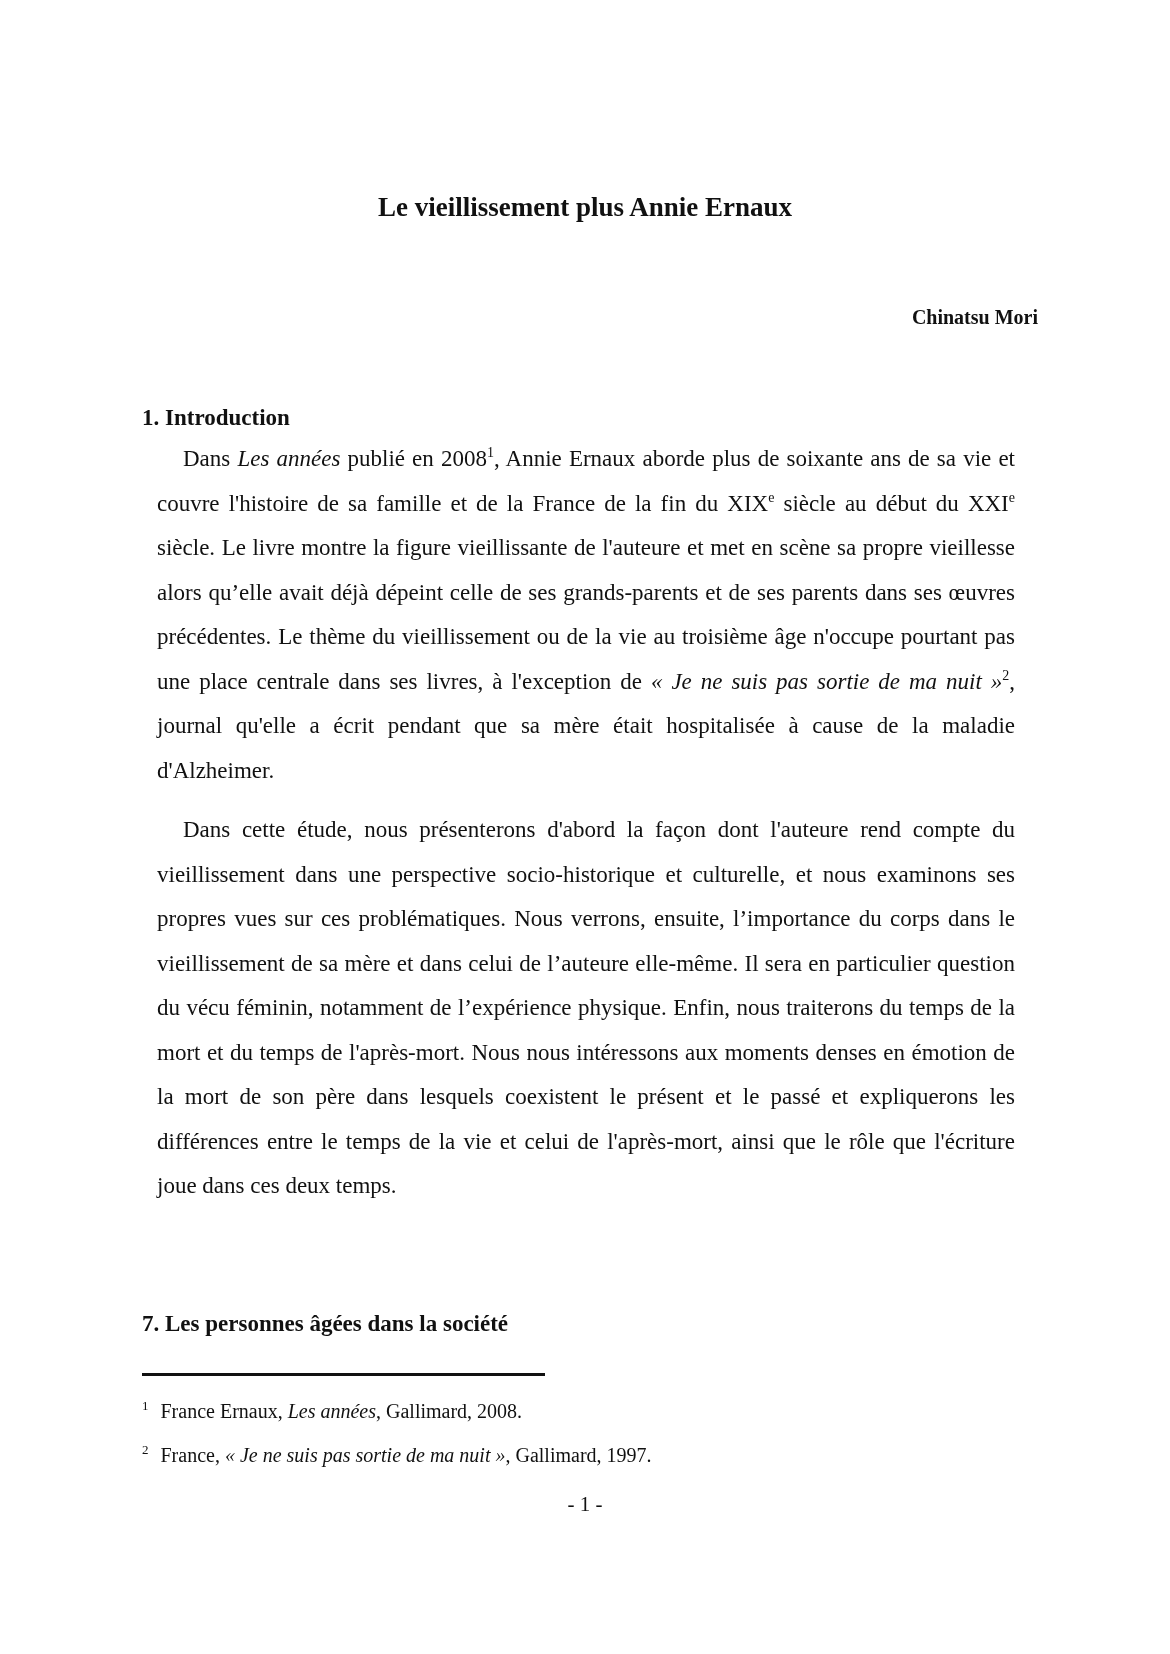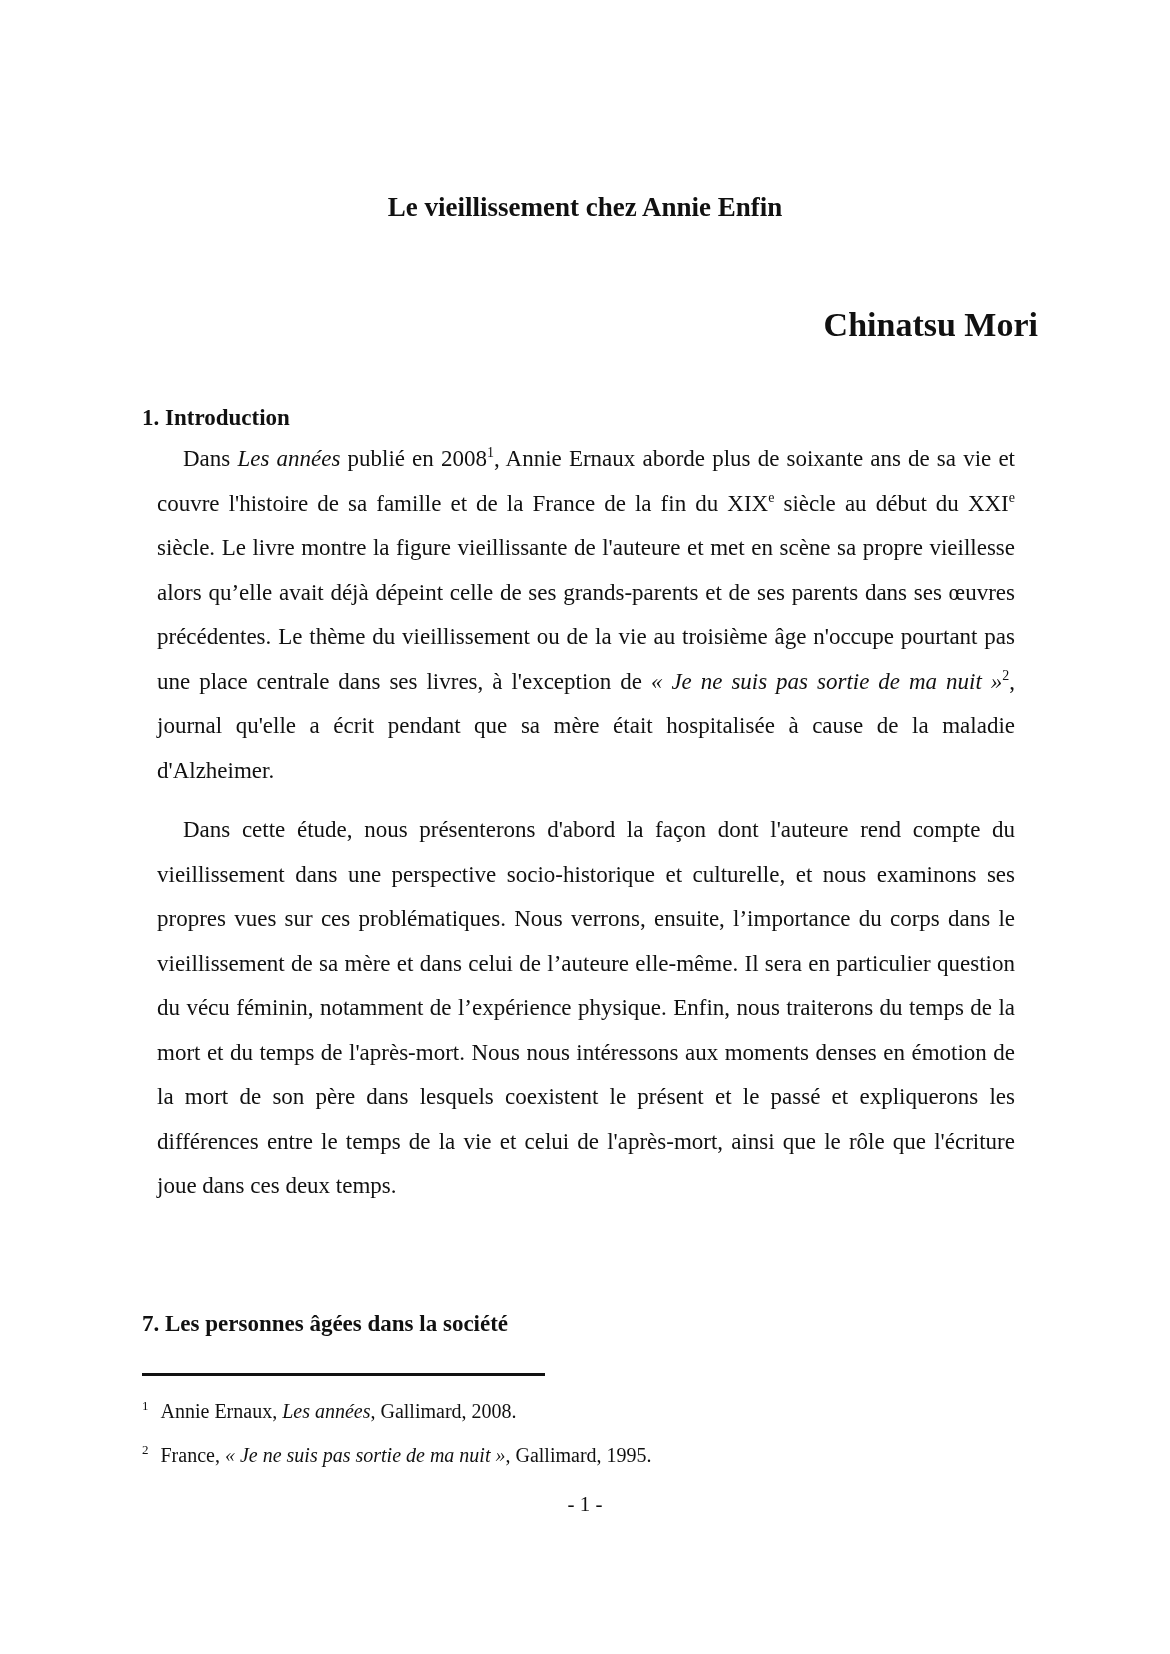--- a/index.html
+++ b/index.html
@@ -1,43 +1,43 @@
 <!DOCTYPE html>
 <html><head>
 <meta charset="utf-8">
 <style>
   html, body { margin:0; padding:0; background:#ffffff; }
   body { width:1170px; height:1654px; position:relative; overflow:hidden;
          font-family:"Liberation Serif","DejaVu Serif",serif; color:#111; }
   .title { position:absolute; top:192px; left:0; width:1170px; text-align:center;
            font-size:27px; font-weight:bold; }
-  .author { position:absolute; top:306px; right:132px; font-size:34px; font-weight:bold; }
+  .author { position:absolute; top:306px; right:132px; font-size:20px; font-weight:bold; }
   .h1 { position:absolute; left:142px; font-size:23px; font-weight:bold;margin-top:17px; }
   .body { position:absolute; left:142px; width:888px; font-size:23px; line-height:44.5px;
           text-align:justify; }
   .body p { margin:15px; text-indent:26px; }
   sup { font-size:14px; line-height:0; vertical-align:super; }
   .rule { position:absolute; left:142px; top:1373px; width:403px; height:3px; background:#111; }
   .fn { position:absolute; left:142px; font-size:20px; }
   .fn sup { font-size:13px; margin-right:12px; }
   .pageno { position:absolute; top:1492px; left:0; width:1170px; text-align:center; font-size:21px; }
 </style>
 </head>
 <body>
 
-<div class="title">Le vieillissement chez Annie Enfin</div>
+<div class="title">Le vieillissement plus Annie Ernaux</div>
 <div class="author">Chinatsu Mori</div>
 
 <div class="h1" style="top:388px;">1. Introduction</div>
 
 <div class="body" style="top:422px;">
   <p><span>Dans </span><i>Les années</i><span> publié en 2008</span><sup>1</sup><span>, Annie Ernaux aborde plus de soixante ans de sa vie et couvre l'histoire de sa famille et de la France de la fin du XIX</span><sup>e</sup><span> siècle au début du XXI</span><sup>e</sup><span> siècle. Le livre montre la figure vieillissante de l'auteure et met en scène sa propre vieillesse alors qu’elle avait déjà dépeint celle de ses grands-parents et de ses parents dans ses œuvres précédentes. Le thème du vieillissement ou de la vie au troisième âge n'occupe pourtant pas une place centrale dans ses livres, à l'exception de </span><i>« Je ne suis pas sortie de ma nuit »</i><sup>2</sup><span>, journal qu'elle a écrit pendant que sa mère était hospitalisée à cause de la maladie d'Alzheimer.</span></p>
   <p style="margin-top:6px;">Dans cette étude, nous présenterons d'abord la façon dont l'auteure rend compte du vieillissement dans une perspective socio-historique et culturelle, et nous examinons ses propres vues sur ces problématiques. Nous verrons, ensuite, l’importance du corps dans le vieillissement de sa mère et dans celui de l’auteure elle-même. Il sera en particulier question du vécu féminin, notamment de l’expérience physique. Enfin, nous traiterons du temps de la mort et du temps de l'après-mort. Nous nous intéressons aux moments denses en émotion de la mort de son père dans lesquels coexistent le présent et le passé et expliquerons les différences entre le temps de la vie et celui de l'après-mort, ainsi que le rôle que l'écriture joue dans ces deux temps.</p>
 </div>
 
 <div class="h1" style="top:1294px;">7. Les personnes âgées dans la société</div>
 
 <div class="rule"></div>
 
-<div class="fn" style="top:1400px;"><sup>1</sup><span>Annie Ernaux, </span><i>Les années</i><span>, Gallimard, 2008.</span></div>
-<div class="fn" style="top:1444px;"><sup>2</sup><span>France, </span><i>« Je ne suis pas sortie de ma nuit »</i><span>, Gallimard, 1995.</span></div>
+<div class="fn" style="top:1400px;"><sup>1</sup><span>France Ernaux, </span><i>Les années</i><span>, Gallimard, 2008.</span></div>
+<div class="fn" style="top:1444px;"><sup>2</sup><span>France, </span><i>« Je ne suis pas sortie de ma nuit »</i><span>, Gallimard, 1997.</span></div>
 
 <div class="pageno">- 1 -</div>
 
 </body></html>

